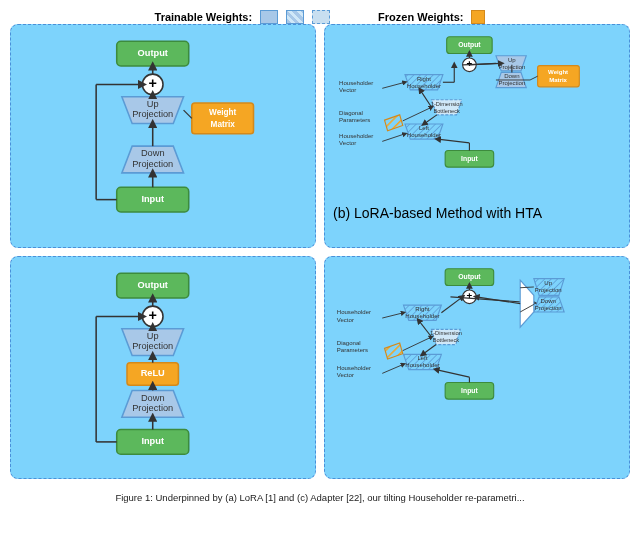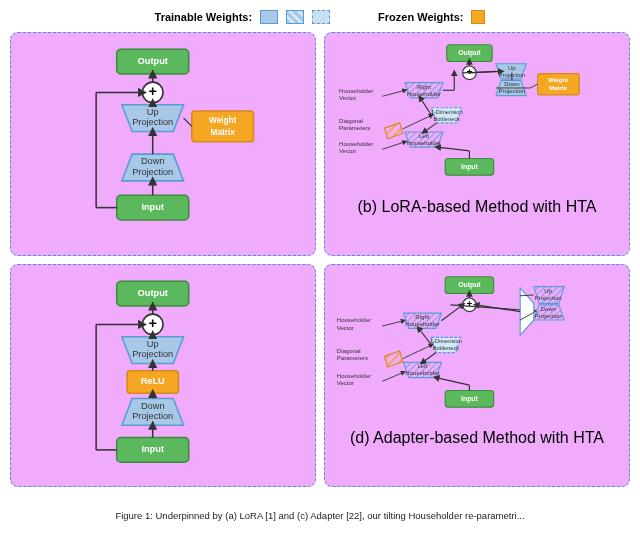--- a/index.html
+++ b/index.html
@@ -10,21 +10,20 @@
       min-height: 555px;
       padding: 10px;
       font-size: 11px;
     }
 
     .legend {
       display: flex;
       justify-content: center;
       align-items: center;
       gap: 8px;
-      margin-bottom: 8px;
       font-size: 11px;
     }
     .legend-item {
       display: flex;
       align-items: center;
       gap: 4px;
     }
     .legend-box-blue {
       width: 18px; height: 14px;
       background: #a8c8e8;
@@ -51,21 +50,21 @@
       grid-template-columns: 1fr 1fr;
       grid-template-rows: auto auto;
       gap: 8px;
     }
 
     .diagram-cell {
       border: 1.5px dashed #4a90d9;
       border-radius: 8px;
       padding: 8px;
       position: relative;
-      background: #f0abfc;
+      background: #7dd3fc;
     }
 
     
     .diagram-svg {
       width: 100%;
       display: block;
     }
 
     
     .green-box {
@@ -99,30 +98,29 @@
     
     .circle-plus {
       fill: white;
       stroke: #333;
       stroke-width: 1.5;
     }
 
     .caption-row {
       text-align: center;
       font-size: 9.5px;
-      margin-top: 22px;
+      margin-top: 12px;
       color: #222;
       line-height: 1.4;
     }
 
     .diagram-title {
-      font-size: 16px;
+      font-size: 14px;
       font-weight: normal;
-      text-align: center;
-      margin-top: 5px;
+      margin-top: 20px;
     }
   </style>
 </head>
 <body>
 
 <div class="legend">
   <span style="font-weight:bold;">Trainable Weights:</span>
   <div class="legend-item">
     <div class="legend-box-blue"></div>
   </div>
@@ -389,20 +387,19 @@
 
       <line x1="265" y1="40" x2="260" y2="42" stroke="#333" stroke-width="1.2"></line>
 
       <polygon points="247,20 265,40 265,62 247,82" fill="white" stroke="#5b9bd5" stroke-width="1.5"></polygon>
 
       <line x1="247" y1="51" x2="189" y2="42" stroke="#333" stroke-width="1.5" marker-end="url(#arrow4)"></line>
 
       <line x1="265" y1="29" x2="247" y2="30" stroke="#333" stroke-width="1.2"></line>
       <line x1="265" y1="52" x2="247" y2="62" stroke="#333" stroke-width="1.2"></line>
     </svg>
-    <div class="diagram-title">(d) Adapter-based Method with HTA</div>
   </div>
 
 </div>
 
 <div class="caption-row">
   <span>Figure 1: Underpinned by (a) LoRA [1] and (c) Adapter [22], our tilting Householder re-parametri...</span>
 </div>
 
 </body></html>

